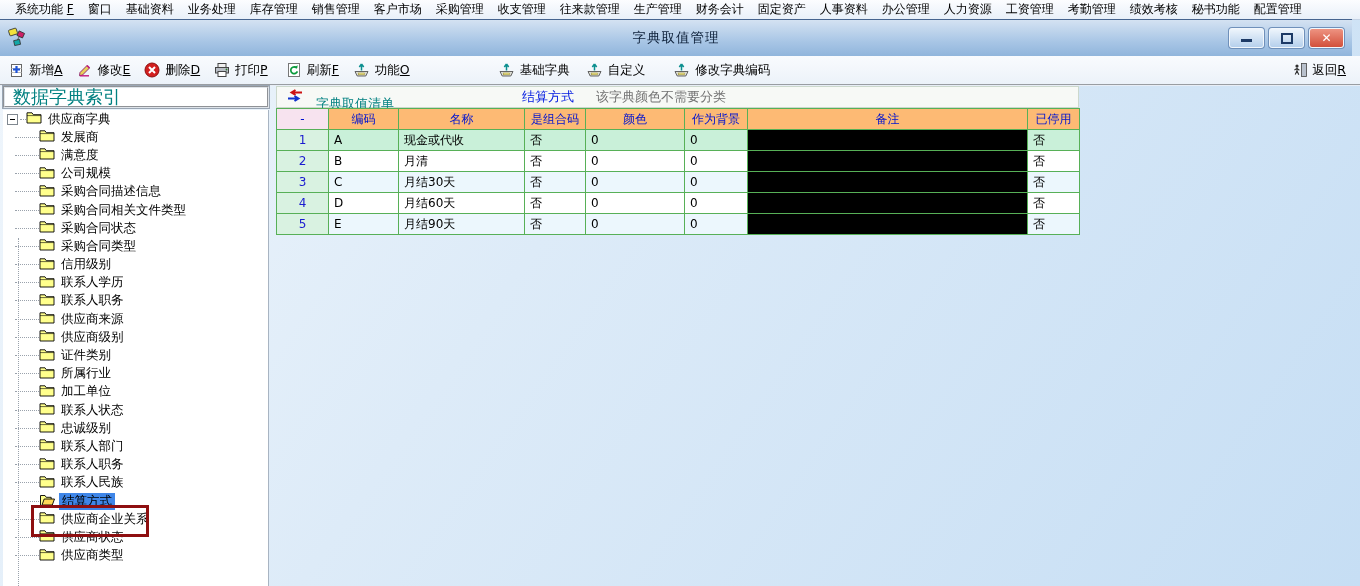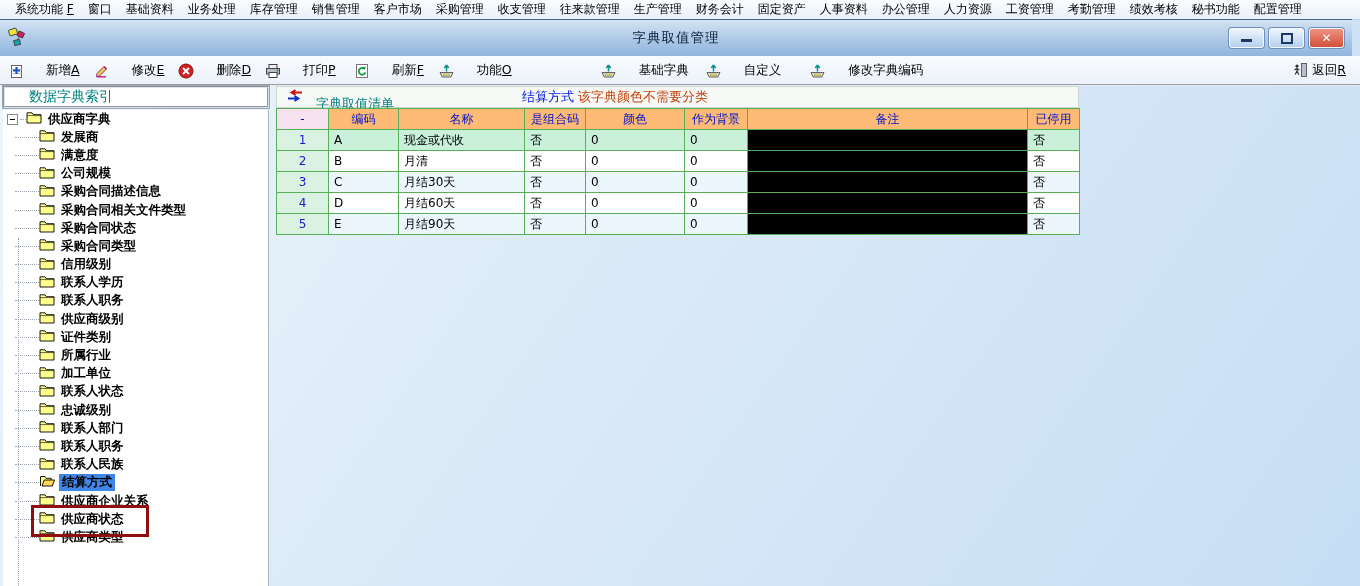--- a/index.html
+++ b/index.html
@@ -39,36 +39,36 @@
   .glyph-min{width:11px;height:3px;background:#1d3a66;margin-top:5px;}
   .glyph-max{width:8px;height:7px;border:2px solid #1d3a66;background:transparent;}
   .glyph-x{color:#fff;font-size:12px;font-weight:bold;line-height:1;}
   
   #toolbar{
     position:absolute;top:56px;left:0;right:0;height:28px;
     background:linear-gradient(#f9fbfe,#ecf2f9);
     border-bottom:2px groove #e8eef6;
     display:flex;align-items:center;padding-left:8px;
   }
-  .tbtn{display:flex;align-items:flex-end;gap:22px;font-size:12.5px;color:#000;cursor:default;white-space:nowrap;}
+  .tbtn{display:flex;align-items:flex-start;gap:5px;font-size:12.5px;color:#000;cursor:default;white-space:nowrap;}
   .tbtn u{text-decoration:underline;}
   .tbtn svg{display:block;}
   #back-btn{margin-left:auto;margin-right:14px;display:flex;align-items:center;gap:4px;font-size:12.5px;}
   
   #sidebar-header{
     position:absolute;left:3px;top:86px;width:266px;height:22px;box-sizing:border-box;
     background:#fff;border:2px groove #dfe4ea;outline:1px solid #9aa6b4;
-    color:#008080;font-size:14px;display:flex;align-items:center;padding-left:24px;
+    color:#008080;font-size:18px;display:flex;align-items:center;padding-left:8px;
   }
   #tree-panel{
     position:absolute;left:3px;top:110px;width:266px;bottom:0;box-sizing:border-box;
     background:#fff;border-right:1px solid #a8b4c2;overflow:hidden;
   }
   .trow{height:18.2px;display:flex;align-items:center;font-size:12.5px;color:#000;cursor:default;}
-  .trow .label{padding:0 3px;white-space:nowrap;font-weight:bold;}
+  .trow .label{padding:0 3px;white-space:nowrap;}
   .trow.selected .label{background:#3f86e8;color:#000;}
   .expander{
     width:11px;height:11px;box-sizing:border-box;border:1px solid #808890;background:#fff;
     margin-left:4px;margin-right:2px;position:relative;flex:none;
   }
   .expander::after{content:"";position:absolute;left:2px;right:2px;top:4px;height:1px;background:#000;}
   .stub{flex:none;width:24px;margin-left:12px;border-top:1px dotted #9aa2ac;height:0;}
   .stub-s{flex:none;width:6px;border-top:1px dotted #9aa2ac;height:0;}
   .ficon{flex:none;margin-right:3px;}
   #vline{position:absolute;left:15px;top:128px;height:446px;width:0;border-left:1px dotted #9aa2ac;}
@@ -78,21 +78,21 @@
   }
   
   #main-headerbar{
     position:absolute;left:276px;top:86px;width:803px;height:22px;box-sizing:border-box;
     background:#f7f9f6;border:1px solid #ccd8cc;
     display:flex;align-items:center;font-size:13px;
   }
   #swap-icon{margin:0 12px 0 9px;}
   #list-title{color:#008080;margin-top:13px;}
   #context-title{color:#0019e0;margin-left:128px;}
-  #context-note{color:#c2410c;margin-left:4px;}
+  #context-note{color:#737373;margin-left:22px;}
   #dict-table{
     position:absolute;left:276px;top:108px;border-collapse:collapse;table-layout:fixed;
     background:#fff;
   }
   #dict-table th,#dict-table td{
     border:1px solid #57b057;height:21px;font-size:12px;font-weight:normal;
     padding:0 5px;overflow:hidden;white-space:nowrap;box-sizing:border-box;
   }
   #dict-table th{background:#fdba74;color:#0013d0;text-align:center;padding:0 2px;}
   #dict-table th.first{background:#f7e3ef;}
@@ -343,20 +343,28 @@
         </svg></span>
       <span class="label">联系人学历</span>
     </div>
     <div class="trow">
       <span class="stub"></span>
       <span class="ficon"><svg width="16" height="13" viewBox="0 0 16 13">
           <path d="M1 12 V1.8 h5 l1.3 1.9 H15 V12 Z" fill="#ffff8c" stroke="#000" stroke-width="0.9"></path>
           <path d="M1 4.6 H15" stroke="#000" stroke-width="0.6"></path>
         </svg></span>
       <span class="label">联系人职务</span>
+    </div>
+    <div class="trow">
+      <span class="stub"></span>
+      <span class="ficon"><svg width="16" height="13" viewBox="0 0 16 13">
+          <path d="M1 12 V1.8 h5 l1.3 1.9 H15 V12 Z" fill="#ffff8c" stroke="#000" stroke-width="0.9"></path>
+          <path d="M1 4.6 H15" stroke="#000" stroke-width="0.6"></path>
+        </svg></span>
+      <span class="label">供应商来源</span>
     </div>
     <div class="trow">
       <span class="stub"></span>
       <span class="ficon"><svg width="16" height="13" viewBox="0 0 16 13">
           <path d="M1 12 V1.8 h5 l1.3 1.9 H15 V12 Z" fill="#ffff8c" stroke="#000" stroke-width="0.9"></path>
           <path d="M1 4.6 H15" stroke="#000" stroke-width="0.6"></path>
         </svg></span>
       <span class="label">供应商级别</span>
     </div>
     <div class="trow">

